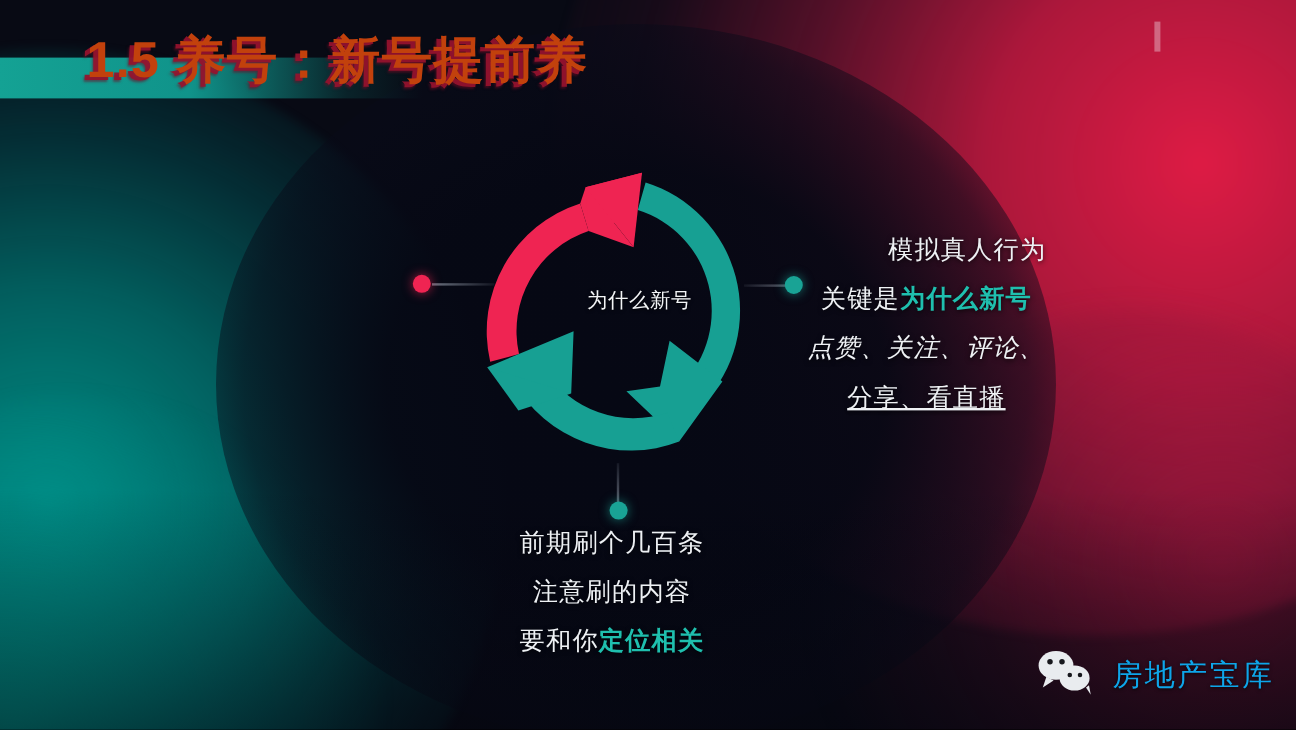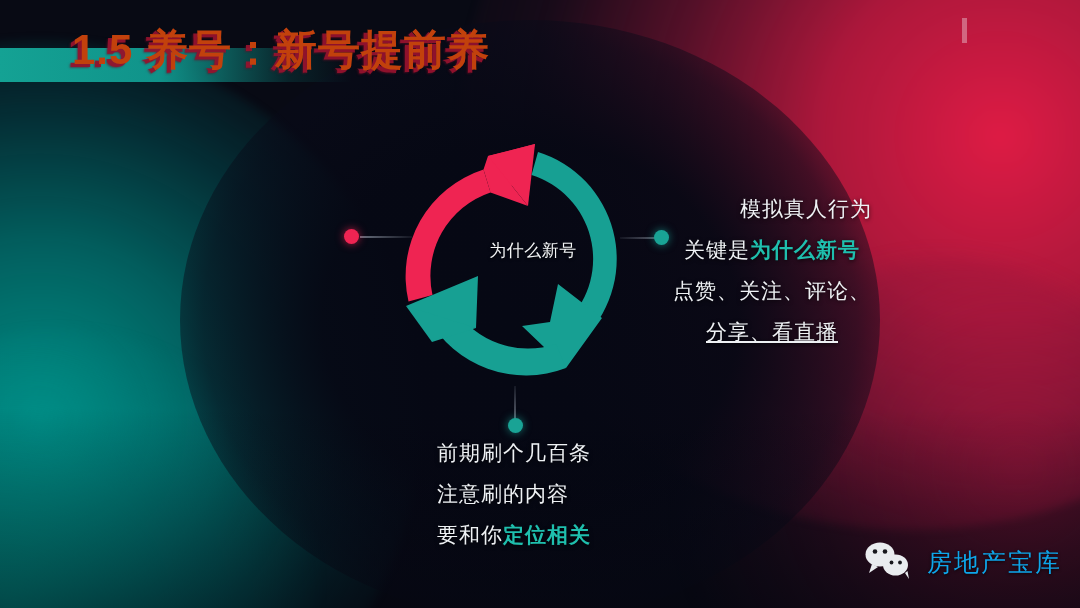--- a/index.html
+++ b/index.html
@@ -172,21 +172,21 @@
     color: #eef1f4;
     font-size: 21px;
     line-height: 41px;
     letter-spacing: 1px;
     white-space: nowrap;
     text-shadow: 0 1px 4px rgba(0,0,0,0.80);
   }
   .callout .hl { color: #1fbfae; font-weight: bold; }
   .ca-left   { left: 170px; top: 188px; text-align: right; width: 180px; }
   .ca-right  { left: 672px; top: 188px; text-align: left;  width: 200px; }
-  .ca-bottom { left: 437px; top: 432px; width: 180px; }
+  .ca-bottom { left: 420px; top: 432px; text-align: center; width: 180px; }
 
   
   .wechat {
     position: absolute;
     left: 862px;
     top: 540px;
     display: flex;
     align-items: center;
     gap: 13px;
   }
@@ -278,21 +278,21 @@
   </div>
 
 
   <div class="callout ca-right">
     <div style="text-align:right;">
       <span>模拟真人行为</span>
     </div>
     <div style="text-align:center;">
       <span>关键是</span><span class="hl">为什么新号</span>
     </div>
-    <div style="text-align:center;">
+    <div style="text-align:center;font-style:italic;">
       <span>点赞、关注、评论、</span>
     </div>
     <div style="text-align:center;text-decoration:underline;">
       <span>分享、看直播</span>
     </div>
   </div>
 
   <div class="callout ca-bottom">
     <div>
       <span>前期刷个几百条</span>

